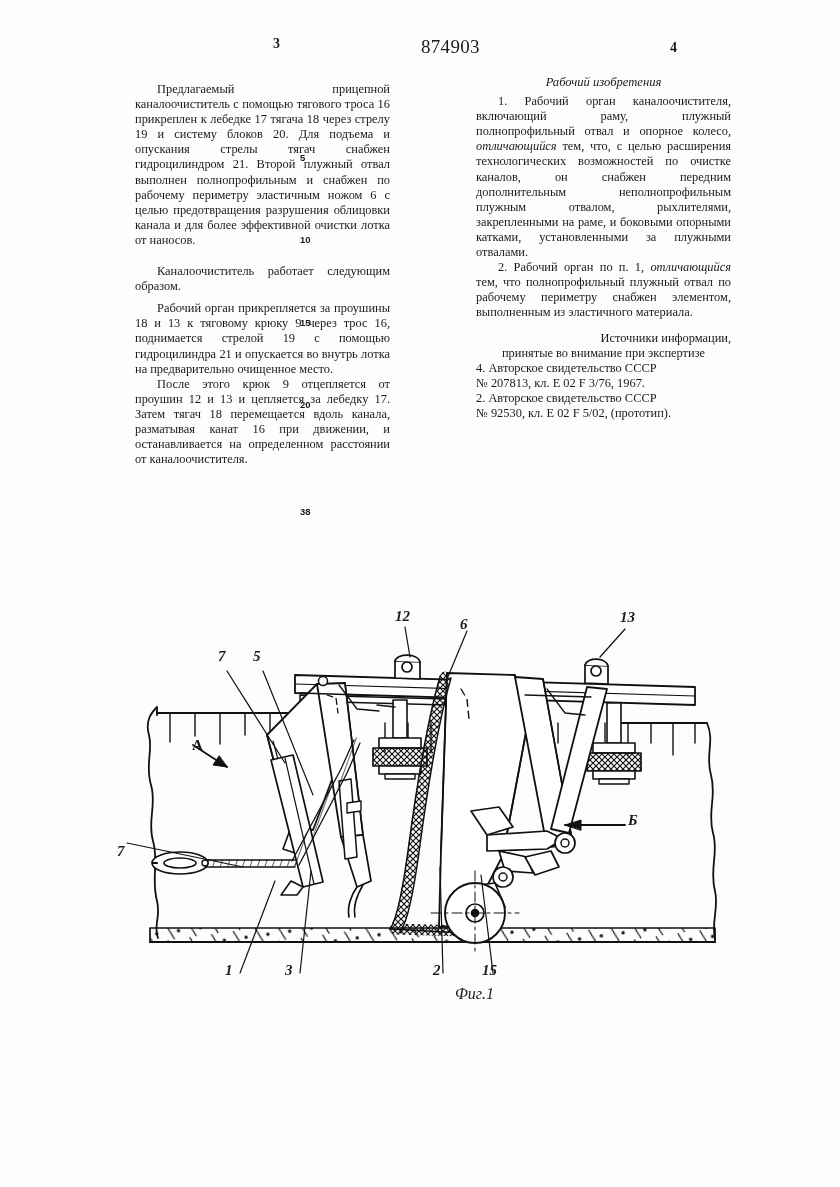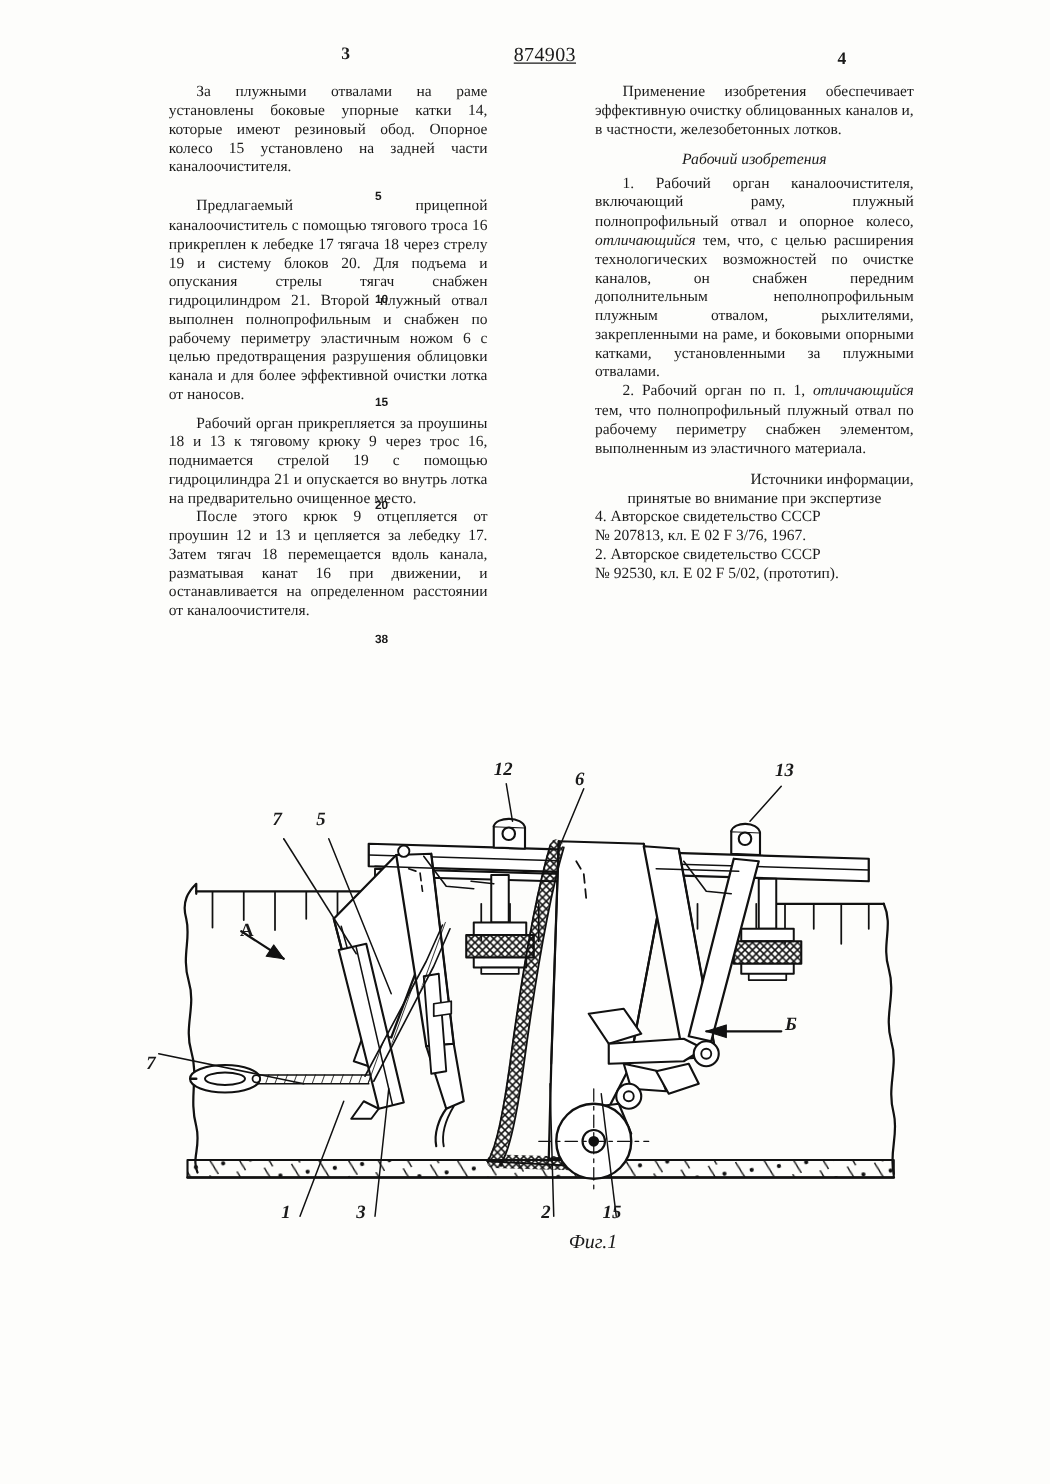--- a/index.html
+++ b/index.html
@@ -31,25 +31,24 @@
   }
   .pg-left {
     position: absolute;
     left: 138px;
     top: 0;
     font-weight: bold;
     font-size: 14px;
   }
   .pg-center {
     position: absolute;
-    left: 276px;
+    left: 286px;
     top: 0;
-    font-size: 16px;
+    font-size: 19px;
     letter-spacing: .3px;
-    text-decoration: underline;
   }
   .pg-right {
     position: absolute;
     left: 535px;
     top: 4px;
     font-weight: bold;
     font-size: 14px;
   }
 
   
@@ -153,28 +152,27 @@
     <span class="lineno" style="top:86px">5</span>
     <span class="lineno" style="top:168px">10</span>
     <span class="lineno" style="top:251px">15</span>
     <span class="lineno" style="top:333px">20</span>
     <span class="lineno" style="top:440px">38</span>
   </div>
 
   <div class="columns">
 
     <div class="col col-left">
-      <p>За плужными отвалами на раме установлены боковые упорные катки 14, которые имеют резиновый обод. Опорное колесо 15 установлено на задней части каналоочистителя.</p>
       <p class="gap">Предлагаемый прицепной каналоочиститель с помощью тягового троса 16 прикреплен к лебедке 17 тягача 18 через стрелу 19 и систему блоков 20. Для подъема и опускания стрелы тягач снабжен гидроцилиндром 21. Второй плужный отвал выполнен полнопрофильным и снабжен по рабочему периметру эластичным ножом 6 с целью предотвращения разрушения облицовки канала и для более эффективной очистки лотка от наносов.</p>
+      <p class="gap">Каналоочиститель работает следующим образом.</p>
       <p class="gap-sm">Рабочий орган прикрепляется за проушины 18 и 13 к тяговому крюку 9 через трос 16, поднимается стрелой 19 с помощью гидроцилиндра 21 и опускается во внутрь лотка на предварительно очищенное место.</p>
       <p>После этого крюк 9 отцепляется от проушин 12 и 13 и цепляется за лебедку 17. Затем тягач 18 перемещается вдоль канала, разматывая канат 16 при движении, и останавливается на определенном расстоянии от каналоочистителя.</p>
     </div>
 
     <div class="col col-right">
-      <p>Применение изобретения обеспечивает эффективную очистку облицованных каналов и, в частности, железобетонных лотков.</p>
 
       <p class="center-head">Рабочий изобретения</p>
 
       <p><span>1. Рабочий орган каналоочистителя, включающий раму, плужный полнопрофильный отвал и опорное колесо, </span><i class="em">отличающийся</i><span> тем, что, с целью расширения технологических возможностей по очистке каналов, он снабжен передним дополнительным неполнопрофильным плужным отвалом, рыхлителями, закрепленными на раме, и боковыми опорными катками, установленными за плужными отвалами.</span></p>
 
       <p><span>2. Рабочий орган по п. 1, </span><i class="em">отличающийся</i><span> тем, что полнопрофильный плужный отвал по рабочему периметру снабжен элементом, выполненным из эластичного материала.</span></p>
 
       <p class="src-head">Источники информации,</p>
       <p class="src-line" style="text-align:center">принятые во внимание при экспертизе</p>
       <p class="src-line" style="text-indent:10px">4. Авторское свидетельство СССР</p>

